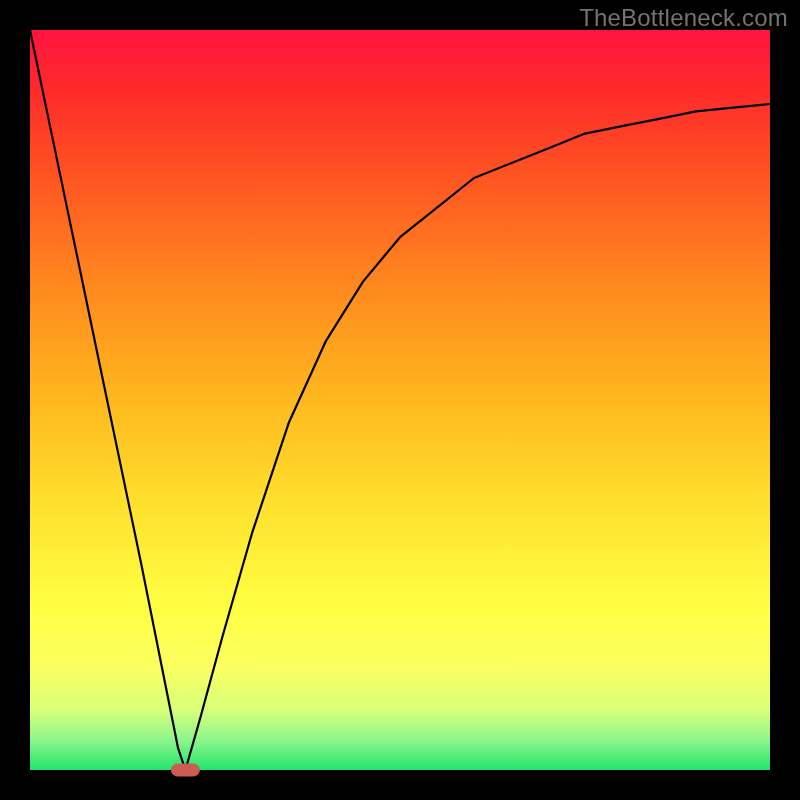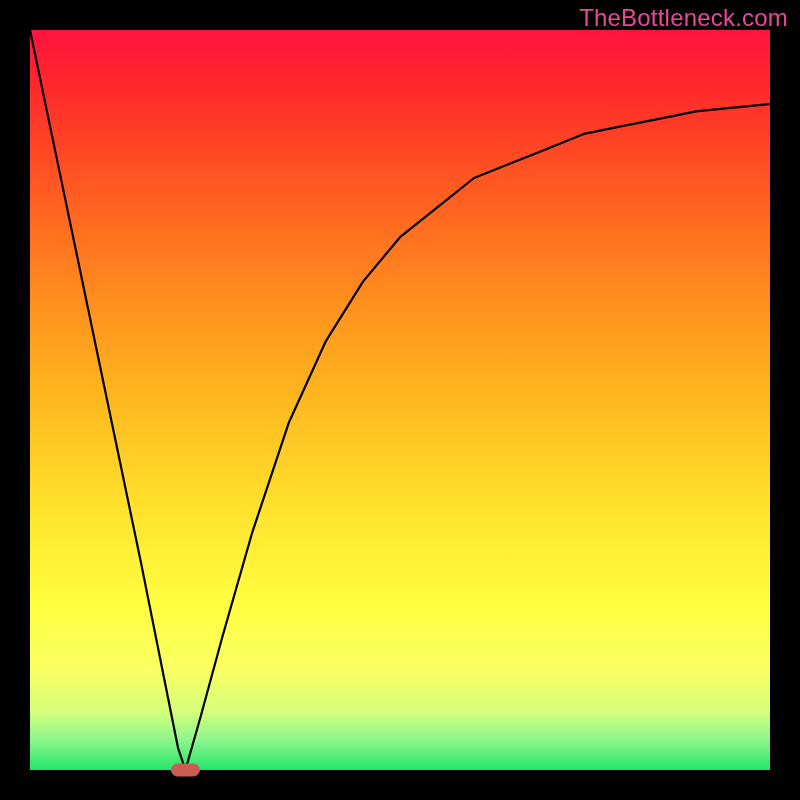--- a/index.html
+++ b/index.html
@@ -52,21 +52,21 @@
     stroke-linecap: round;
   }
   .marker {
     fill: #cc5d55;
     stroke: #cc5d55;
   }
   .attribution {
     position: absolute;
     top: 4px;
     right: 12px;
-    color: #ec4899;
+    color: #737373;
     font-size: 24px;
     font-weight: 500;
     letter-spacing: 0.2px;
     user-select: none;
   }
 </style>
 </head>
 <body>
 
 <div class="frame">

